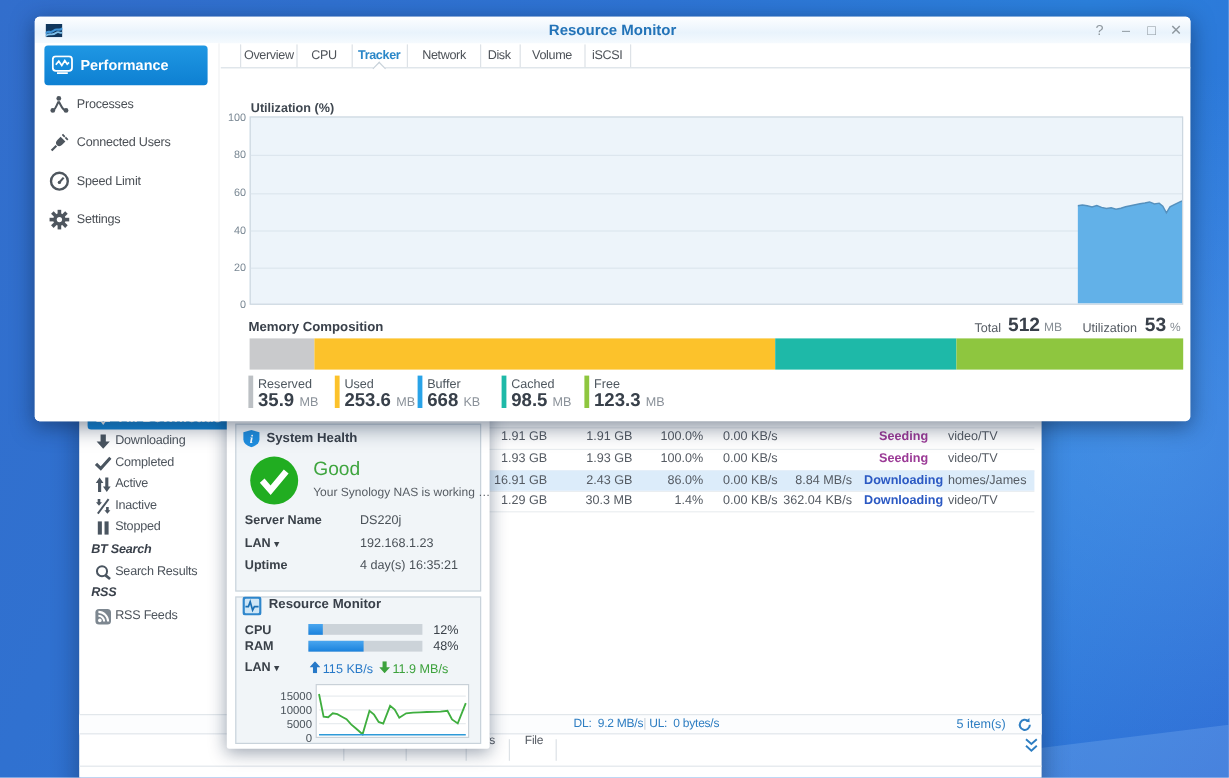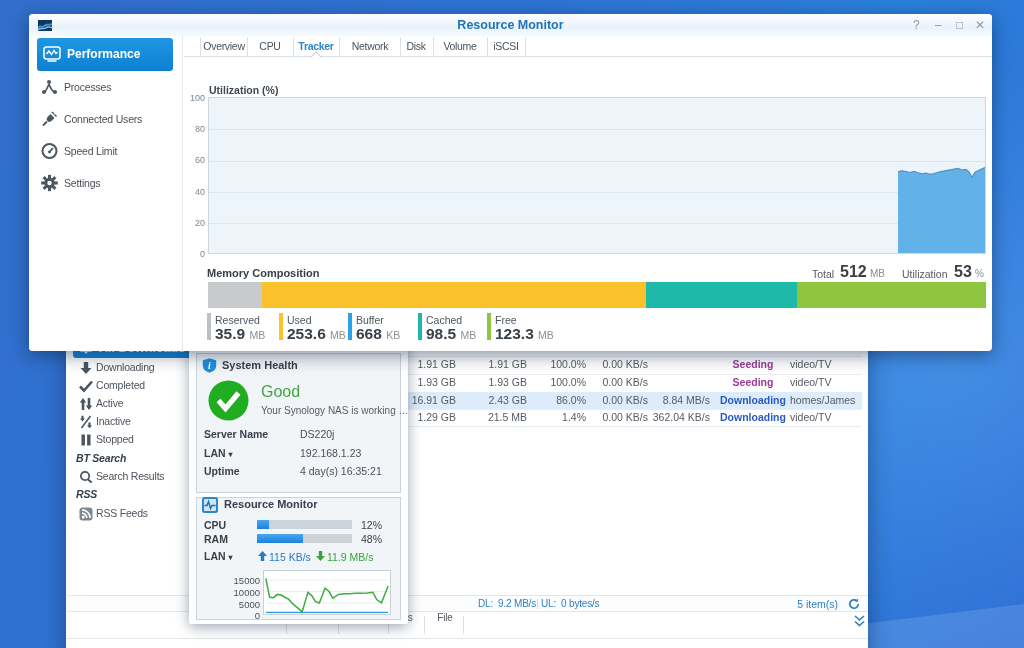--- a/index.html
+++ b/index.html
@@ -176,21 +176,21 @@
     <span class="c1">16.91 GB</span>
       <span class="c2">2.43 GB</span>
       <span class="c3">86.0%</span>
     <span class="c4">0.00 KB/s</span>
       <span class="c5">8.84 MB/s</span>
       <span class="cstat dl">Downloading</span>
       <span class="cdest">homes/James</span>
   </div>
   <div class="trow" style="top:74px;">
     <span class="c1">1.29 GB</span>
-      <span class="c2">21.5 MB</span>
+      <span class="c2">30.3 MB</span>
       <span class="c3">1.4%</span>
     <span class="c4">0.00 KB/s</span>
       <span class="c5">362.04 KB/s</span>
       <span class="cstat dl">Downloading</span>
       <span class="cdest">video/TV</span>
   </div>
 
   <div id="dsstatus">
     <span style="position:absolute;left:412px;top:2px;font-size:10px;letter-spacing:-0.2px;">DL:&nbsp; 9.2 MB/s</span>
     <span style="position:absolute;left:470px;top:1px;color:#c9d2da;">|</span>

